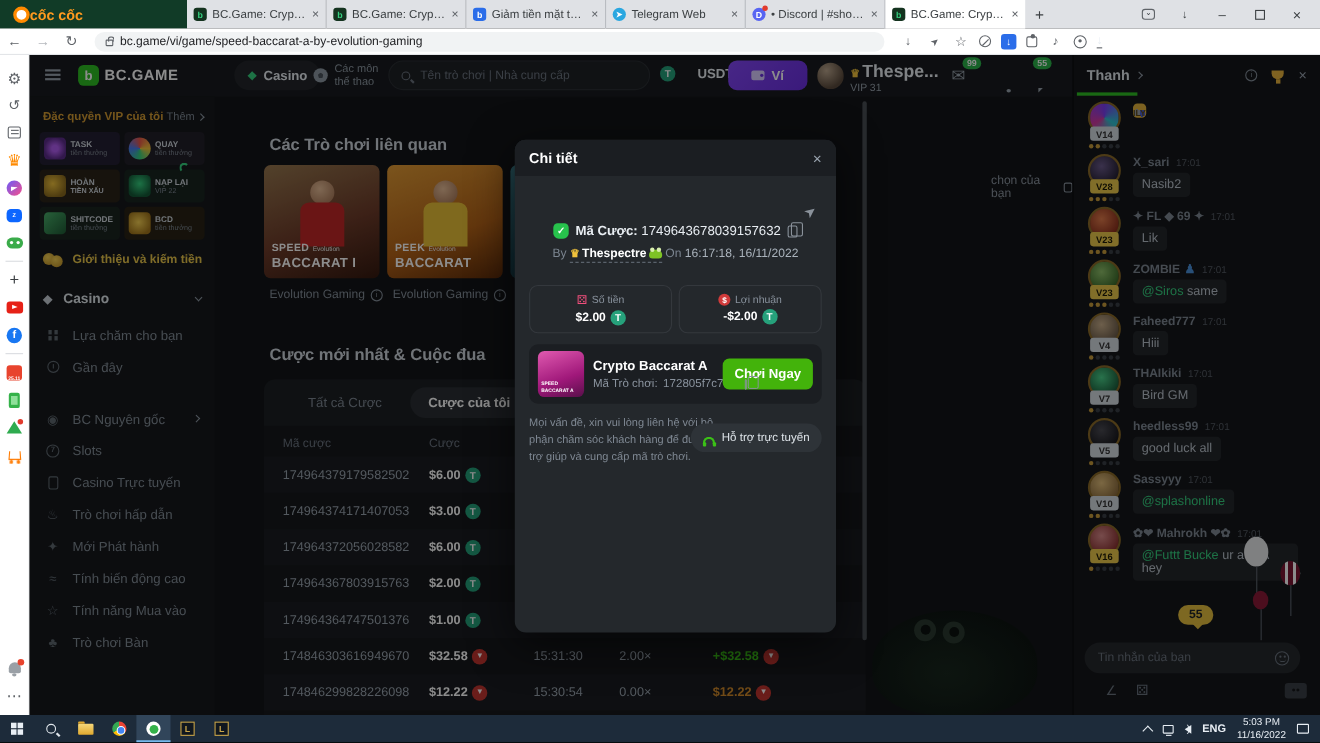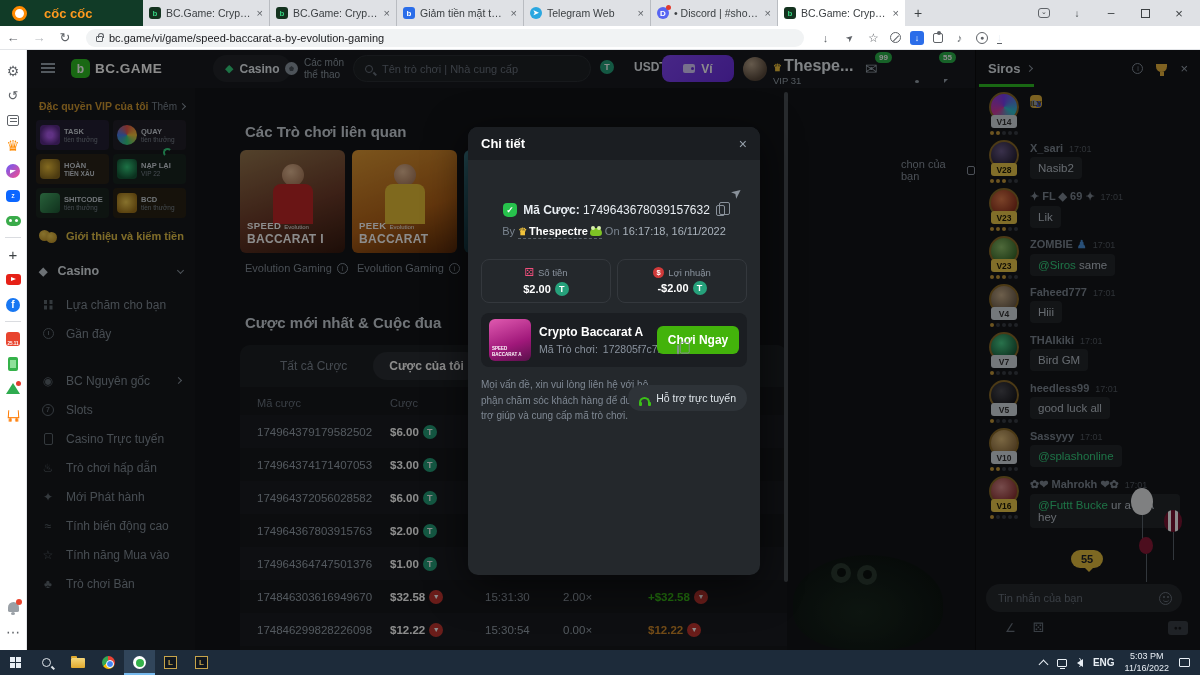--- a/index.html
+++ b/index.html
@@ -1,21 +1,21 @@
 <!DOCTYPE html>
 <html><head>
 <meta charset="utf-8">
 <style>
   html,body{margin:0;padding:0;background:#000;}
   *{box-sizing:border-box;font-family:"Liberation Sans",sans-serif;}
   #screen{position:relative;width:1200px;height:675px;overflow:hidden;background:#131518;}
   .abs{position:absolute;}
   
   .tabbar{position:absolute;left:0;top:0;width:1200px;height:26px;background:#dfe1e5;display:flex;align-items:stretch;}
-  .brand{width:143px;background:#113b27;color:#ff9a1f;font-weight:bold;font-size:13px;display:flex;align-items:center;gap:17px;padding-left:12px;flex:none;}
+  .brand{width:170px;background:#113b27;color:#ff9a1f;font-weight:bold;font-size:13px;display:flex;align-items:center;gap:0;padding-left:12px;flex:none;}
   .brand .blogo{width:15px;height:15px;border-radius:50%;border:3px solid #ff8a00;background:#fff;}
   .tab{width:127px;flex:none;display:flex;align-items:center;gap:5px;padding:0 6px;border-right:1px solid #b9bcc1;font-size:10.5px;color:#3c4043;overflow:hidden;white-space:nowrap;}
   .tab.active{background:#fff;border-right:none;}
   .tab .ttl{overflow:hidden;text-overflow:ellipsis;white-space:nowrap;flex:1;}
   .tab .tx{color:#5f6368;font-size:11px;flex:none;}
   .fav{width:12px;height:12px;border-radius:3px;flex:none;display:flex;align-items:center;justify-content:center;font-size:8px;font-weight:bold;color:#fff;}
   .fav.bc{background:#14331f;color:#35d07f;}
   .fav.blue{background:#2b6de9;}
   .fav.tg{background:#2aa7e0;border-radius:50%;font-size:7px;}
   .fav.dc{background:#5865f2;border-radius:50%;position:relative;}
@@ -735,21 +735,21 @@
             </span>
           </div>
       </div>
 
       <span class="scrollb"></span>
       <span class="croc"></span>
     </div>
 
     <div class="chat">
       <div class="chead">
-        <span class="ctitle">Siros</span>
+        <span class="ctitle">Thanh</span>
         <span class="chev right"></span>
         <span class="cicons">
           <span class="infoi"></span>
           <span class="trophy"></span>
           <span class="cx"></span>
         </span>
       </div>
       <span class="gline"></span>
 
       <div class="cmsgs">

